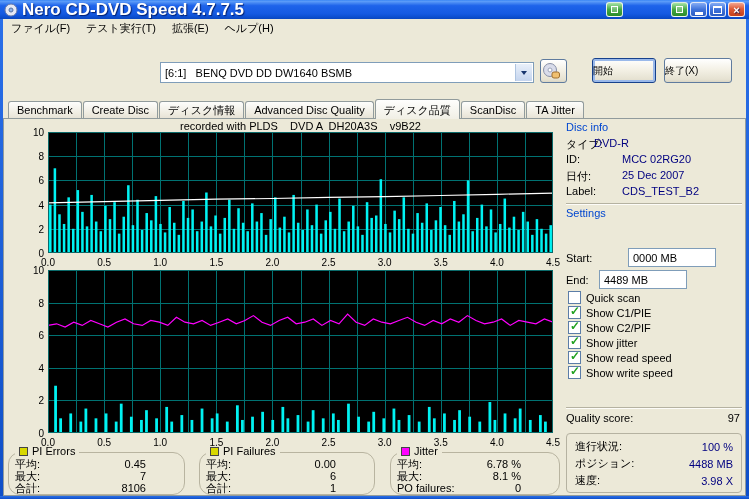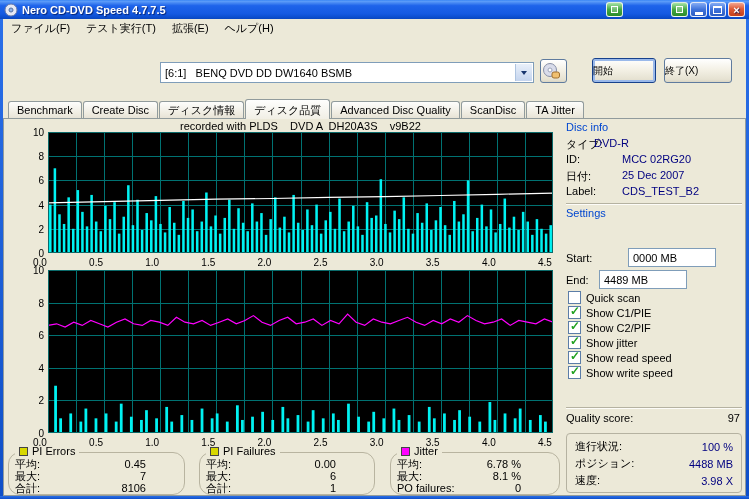--- a/index.html
+++ b/index.html
@@ -7,21 +7,21 @@
   .window{position:relative;width:749px;height:499px;background:#ECE9D8;font-size:11px;overflow:hidden}
   .edge{position:absolute;background:linear-gradient(180deg,#2A6FE8,#0F4FC8);z-index:50}
   .edge.l{left:0;top:19px;bottom:0;width:3px}
   .edge.r{right:0;top:19px;bottom:0;width:3px}
   .edge.b{left:0;right:0;bottom:0;height:3px}
   
   .titlebar{position:absolute;left:0;top:0;width:749px;height:19px;z-index:60;
     background:linear-gradient(180deg,#3C87F5 0%,#5A9AF8 8%,#1E63EA 30%,#155AE2 72%,#0C4ECF 90%,#0A47BE 100%);
     display:flex;align-items:center;padding:0 4px;color:#fff;font-weight:bold;
     text-shadow:1px 1px 1px rgba(0,25,95,.85)}
-  .title-text{flex:1;font-size:11px;white-space:nowrap}
+  .title-text{flex:1;font-size:17px;white-space:nowrap}
   .app-icon{width:14px;height:14px;margin-right:4px;flex:0 0 auto}
   .tb{width:17px;height:15px;border:1px solid rgba(255,255,255,.85);border-radius:3px;margin-left:2px;
     display:flex;align-items:center;justify-content:center;color:#fff;font-size:11px;font-weight:bold;flex:0 0 auto}
   .tb.green{background:linear-gradient(180deg,#A8E3A8,#43A843 50%,#2B8C2B)}
   .tb.blue{background:linear-gradient(180deg,#85ACF4,#3E72DA 50%,#2B5CC2)}
   .tb.red{background:linear-gradient(180deg,#F3A58F,#DE5C37 45%,#C43F1C)}
   .gi{width:7px;height:7px;border:1px solid #fff;background:rgba(255,255,255,.25)}
   .mn{width:8px;height:3px;background:#fff;margin-top:7px}
   .mx{width:9px;height:8px;border:1px solid #fff;border-top:2px solid #fff}
   
@@ -47,21 +47,21 @@
   .default-btn{border:1px solid #16418C;box-shadow:inset 0 0 0 2px #9AB9EA}
   
   .tabbar{position:absolute;left:3px;top:100px;height:18px;display:flex;align-items:flex-end;padding-left:5px;z-index:6}
   .tab{padding:2px 8px 3px;line-height:12px;border:1px solid #919B9C;border-bottom:none;border-radius:3px 3px 0 0;
     background:linear-gradient(180deg,#FDFDFC,#EFECE1 70%,#E7E3D6);margin-right:1px;height:17px;white-space:nowrap}
   .tab.active{height:20px;margin-bottom:-1px;z-index:7;background:linear-gradient(180deg,#FEFEFD,#F1EFE5);padding-top:4px}
   .page{position:absolute;left:3px;top:118px;width:743px;height:378px;border:1px solid #919B9C;background:#ECE9D8;z-index:1}
   
   .chart-title{position:absolute;left:48px;top:120px;width:505px;text-align:center;white-space:pre;z-index:3}
   .ylabel{position:absolute;font-size:10px;text-align:right;z-index:3}
-  .xlabel{position:absolute;width:30px;font-size:10px;z-index:3}
+  .xlabel{position:absolute;width:30px;font-size:10px;text-align:center;z-index:3}
   
   .side-header{position:absolute;left:566px;color:#0046D0;z-index:3}
   .info-label{position:absolute;color:#000;z-index:3}
   .info-value{position:absolute;color:#000080;z-index:3}
   .sep{position:absolute;left:566px;width:176px;height:2px;border-top:1px solid #B5B2A1;border-bottom:1px solid #FDFCF8;z-index:3}
   .side-input{position:absolute;width:88px;height:19px;border:1px solid #7F9DB9;background:#fff;
     font-family:"Liberation Sans",sans-serif;font-size:11px;padding:1px 4px;color:#000;z-index:3}
   .cbrow{position:absolute;display:flex;align-items:center;gap:5px;height:13px;z-index:3}
   .cb{width:13px;height:13px;background:#fff;border:1px solid #5B7DA8;position:relative;flex:0 0 auto}
   .tick{position:absolute;left:1px;top:-3px;color:#21A121;font-size:12px;font-weight:bold}
@@ -138,22 +138,22 @@
     <span>開始</span>
   </div>
   <div class="xpbtn" style="left:664px;top:58px;width:68px;height:25px">
     <span>終了(X)</span>
   </div>
 
   <div class="tabbar">
       <div class="tab">Benchmark</div>
       <div class="tab">Create Disc</div>
       <div class="tab">ディスク情報</div>
+      <div class="tab">Advanced Disc Quality</div>
       <div class="tab active">ディスク品質</div>
-      <div class="tab">Advanced Disc Quality</div>
       <div class="tab">ScanDisc</div>
       <div class="tab">TA Jitter</div>
     </div>
   <div class="page"></div>
 
   <div class="chart-title">recorded with PLDS    DVD A  DH20A3S    v9B22</div>
 
   <div class="side-header" style="top:121px">Disc info</div>
   <div class="sep" style="top:203px"></div>
   <div class="side-header" style="top:207px">Settings</div>

